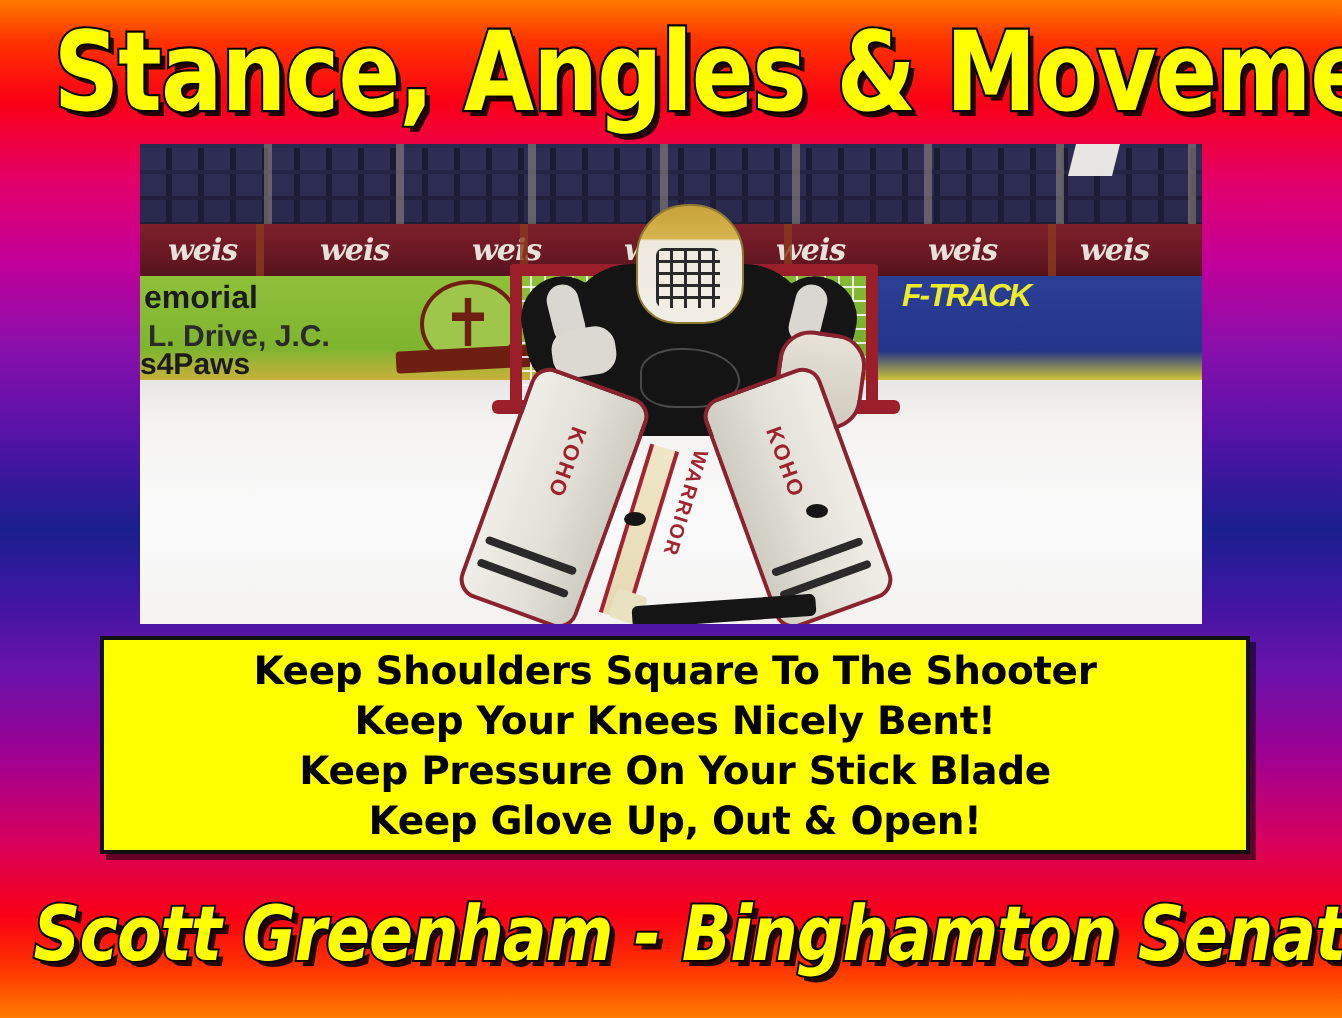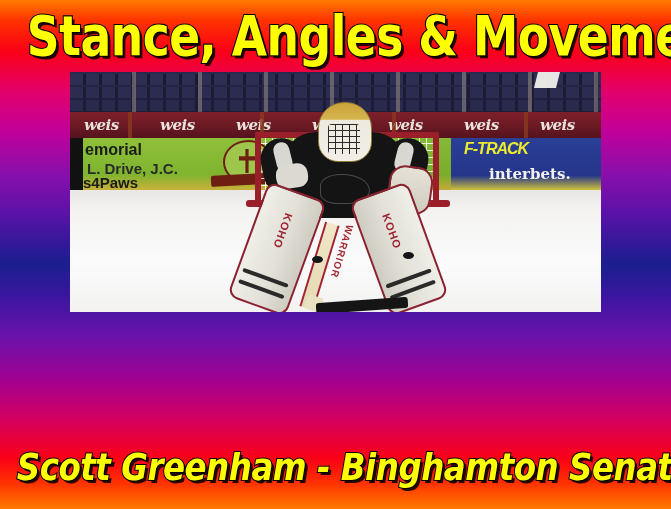--- a/index.html
+++ b/index.html
@@ -64,21 +64,21 @@
     background:#f2f0ea;transform:skewX(-14deg);opacity:.95;}
 
   .dasher{position:absolute;left:0;top:40px;width:100%;height:26px;
     background:linear-gradient(to bottom,#7d1f2b 0%,#6d1a25 50%,#55131d 100%);
     overflow:hidden;}
   .dasher .weis{position:absolute;top:4px;color:#e8e2da;
     font-family:"DejaVu Serif","Liberation Serif",serif;
     font-weight:bold;font-size:15px;font-style:italic;letter-spacing:-.5px;}
   .dashpost{position:absolute;top:40px;width:4px;height:26px;background:#8a3a1e;opacity:.8;}
 
-  .boards{position:absolute;left:13px;top:66px;width:100%;height:52px;overflow:hidden;text-align:right;}
+  .boards{position:absolute;left:0;top:66px;width:100%;height:52px;overflow:hidden;text-align:right;}
   .greenad{position:absolute;left:0;top:0;width:240px;height:52px;
     background:linear-gradient(to bottom,#8fc03a 0%,#7fb42f 70%,#c8b13a 100%);}
   .greenad .l1{position:absolute;left:2px;top:3px;font-size:16px;font-weight:bold;color:#1b1b1b;}
   .greenad .l2{position:absolute;left:4px;top:22px;font-size:15px;font-weight:bold;color:#2a2a2a;}
   .greenad .l3{position:absolute;left:0px;top:36px;font-size:15px;font-weight:bold;color:#1b1b1b;}
   .vetlogo{position:absolute;left:140px;top:2px;width:46px;height:40px;border-radius:50%;
     border:2px solid #6e1f12;background:#9dc64a;}
   .vetlogo .inner{position:absolute;left:14px;top:7px;width:16px;height:24px;
     background:#6e1f12;clip-path:polygon(40% 0,60% 0,60% 30%,100% 30%,100% 48%,60% 48%,60% 100%,40% 100%,40% 48%,0 48%,0 30%,40% 30%);}
   .ribbon{position:absolute;left:128px;top:36px;width:72px;height:11px;background:#6e1f12;
@@ -238,21 +238,20 @@
       </div>
 
       <div class="greenad2">
         <span class="a1">Animal</span>
         <span class="a2">607</span>
         <span class="a3">P</span>
       </div>
 
       <div class="bluead">
         <span class="b1">F-TRACK</span>
-        <span class="b2">interbets.</span>
       </div>
 
     </div>
 
     <div class="ice">
       
       
     </div>
 
     <div class="net">
@@ -291,16 +290,22 @@
         <span class="sticklabel">WARRIOR</span>
       </div>
       <div class="bladeheel"></div>
       <div class="blade"></div>
       <div class="puck"></div>
       <div class="puck2"></div>
     </div>
 
   </div>
 
+  <div class="tipbox">
+    <div class="line">Keep Shoulders Square To The Shooter</div>
+    <div class="line">Keep Your Knees Nicely Bent!</div>
+    <div class="line">Keep Pressure On Your Stick Blade</div>
+    <div class="line">Keep Glove Up, Out &amp; Open!</div>
+  </div>
 
   <div class="footer">Scott Greenham - Binghamton Senators</div>
 
 </div>
 
 </body></html>

